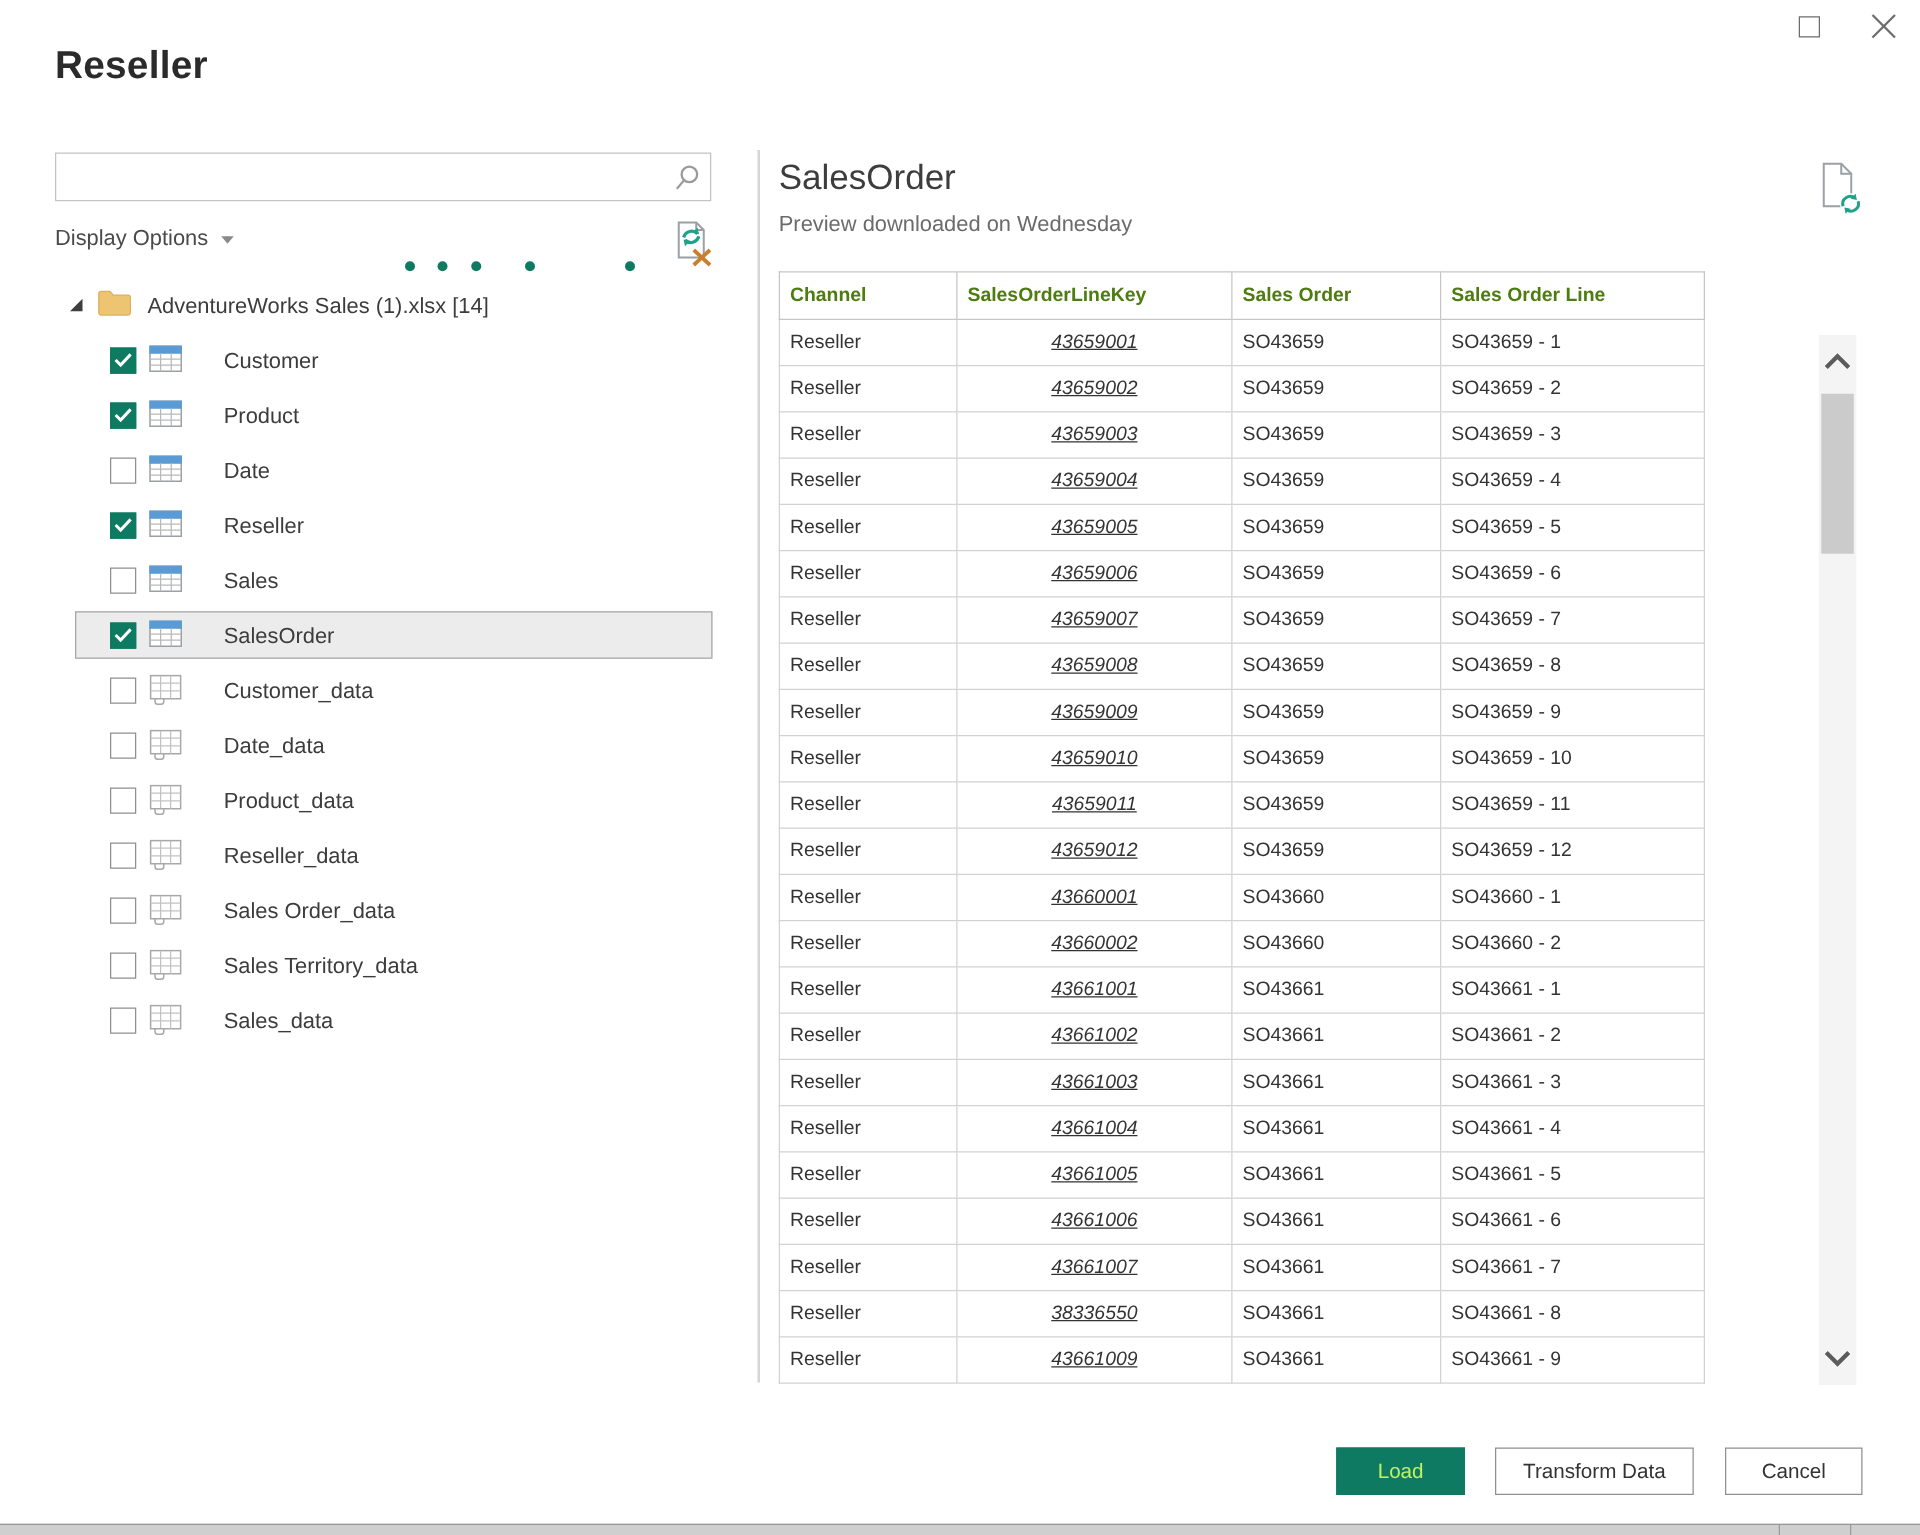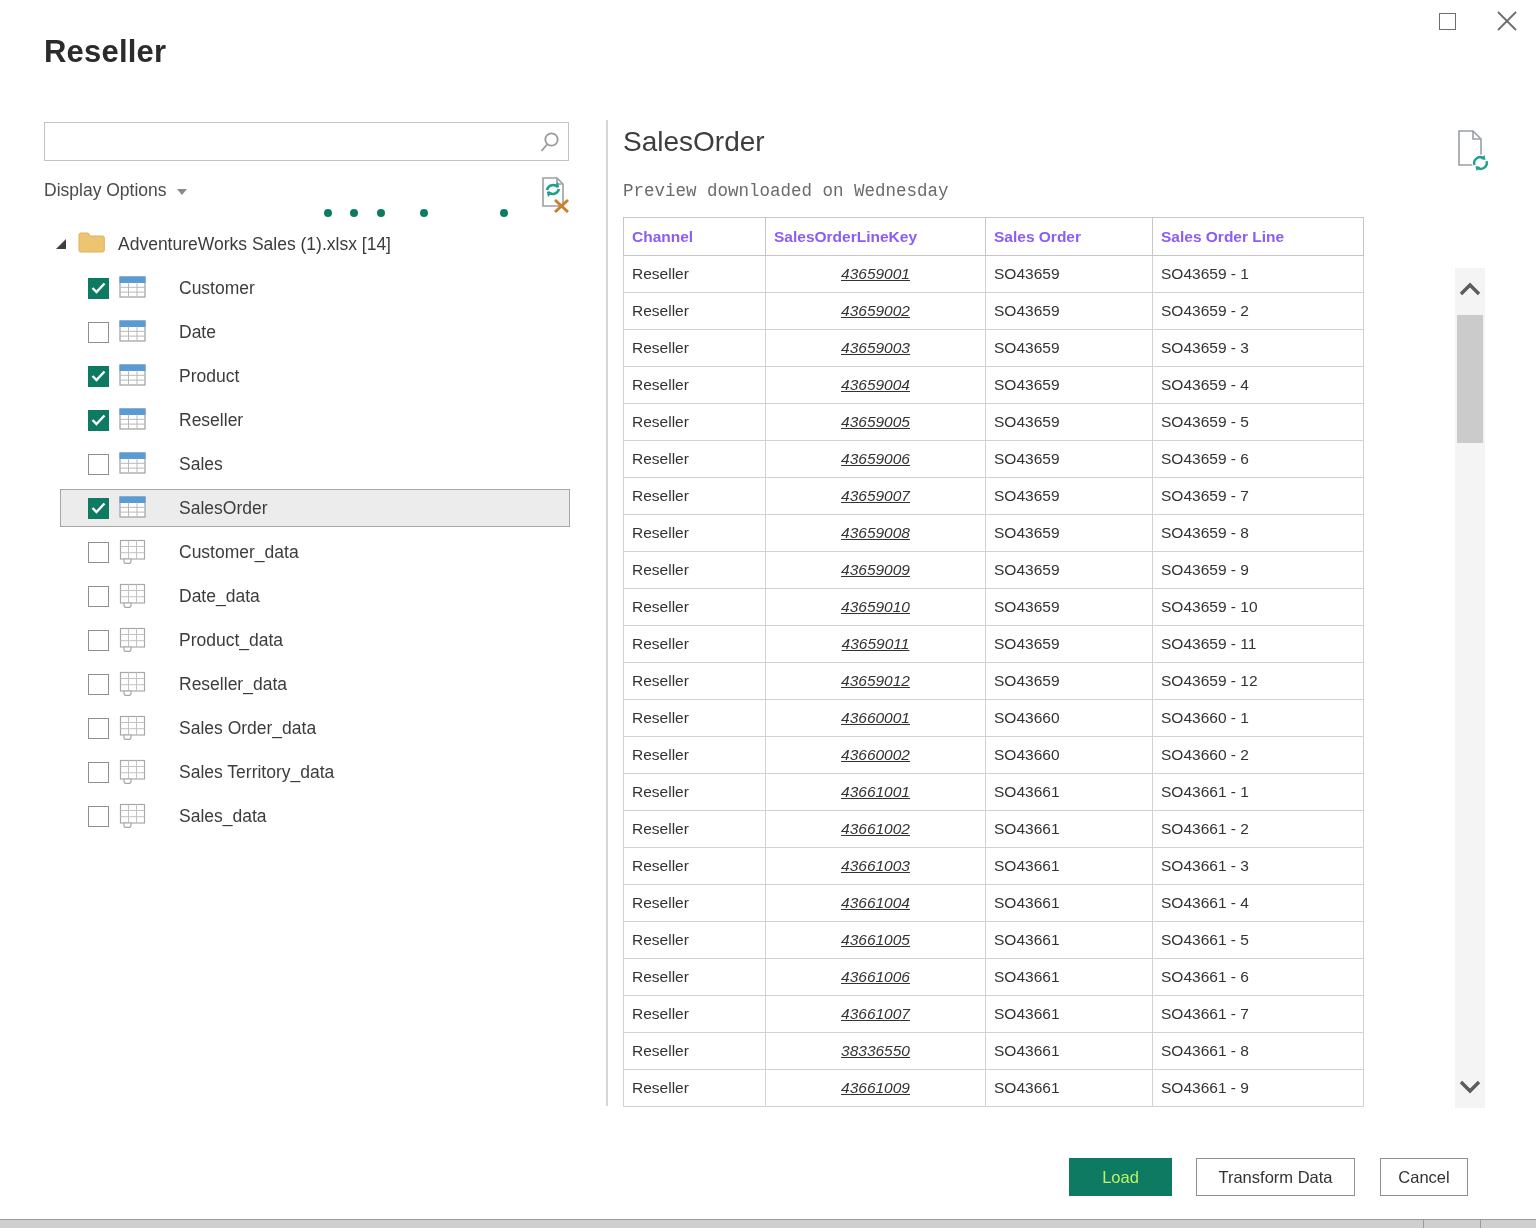--- a/index.html
+++ b/index.html
@@ -74,54 +74,54 @@
   .item-icon { position:absolute; left:119px; top:50%; transform:translateY(-50%); width:27px; height:26px; }
   .item-icon .icon-sheet { display:none; }
   .tree-row.sheet .icon-sheet { display:block; }
   .tree-label { position:absolute; left:159px; font-size:17.5px; color:#3c3c3c; white-space:nowrap;margin-left:20px; }
 
   
   #pane-divider { position:absolute; left:606px; top:120px; width:2px; height:986px; background:#d6d6d6; }
 
   
   #preview-title { position:absolute; left:623px; top:126px; font-size:28px; font-weight:300; color:#3d3d3d; }
-  #preview-subtitle { position:absolute; left:623px; top:181px; font-size:17.5px; color:#6b6b6b;font-family:Liberation Mono, monospace; }
+  #preview-subtitle { position:absolute; left:623px; top:169px; font-size:17.5px; color:#6b6b6b; }
   #refresh-preview { position:absolute; left:1453px; top:128px; width:38px; height:46px; cursor:pointer; }
 
   #preview-table {
     position:absolute; left:623px; top:217px; width:740px;
     border-collapse:collapse; table-layout:fixed; font-size:15.5px; color:#333;
     background:#fff;
   }
   #preview-table th, #preview-table td {
     border:1px solid #d2d2d2; overflow:hidden; white-space:nowrap; padding:0 8px;
   }
   #preview-table th {
-    height:38px; text-align:left; font-weight:bold; color:#8b5cf6;
+    height:38px; text-align:left; font-weight:bold; color:#4d7c0f;
     border-color:#c6c6c6; background:#fff;
   }
   #preview-table td { height:37px; }
   td.c-key { text-align:center; font-style:italic;text-decoration:underline; }
 
   
   #v-scrollbar { position:absolute; left:1455px; top:268px; width:30px; height:840px; background:#f4f4f4; }
   .scroll-chevron { position:absolute; left:0; width:30px; height:34px; display:flex;
                     align-items:center; justify-content:center; cursor:pointer; }
   #scroll-up { top:4px; } #scroll-down { bottom:4px; }
   #v-thumb { position:absolute; left:2px; top:47px; width:26px; height:128px; background:#cbcbcb; cursor:pointer; }
 
   
   .footer-btn {
     position:absolute; top:1158px; height:38px; font-size:16.5px;
     display:flex; align-items:center; justify-content:center; cursor:pointer;
     background:#fff; border:1.6px solid #8f8f8f; color:#333; font-family:inherit;
   }
   #load-button { left:1069px; width:103px; background:var(--accent); border-color:var(--accent); color:#bef264; }
   #transform-button { left:1196px; width:159px; }
-  #cancel-button { left:1380px; width:88px; }
+  #cancel-button { left:1380px; width:110px; }
 
   
   #bottom-strip { position:absolute; left:0; bottom:0; width:1536px; height:9px;
                   background:#cfcfcf; border-top:1px solid #989898; }
   .strip-tick { position:absolute; top:0; bottom:0; width:1px; background:#9b9b9b; }
 </style>
 </head>
 <body>
 
 <div id="canvas">
@@ -199,55 +199,55 @@
           <line x1="18" y1="7.5" x2="18" y2="22" stroke="#b9b9b9" stroke-width="1"></line>
           <line x1="1" y1="12.3" x2="26" y2="12.3" stroke="#b9b9b9" stroke-width="1"></line>
           <line x1="1" y1="17.1" x2="26" y2="17.1" stroke="#b9b9b9" stroke-width="1"></line>
         </svg>
         
       </span>
       <span class="tree-label">Customer</span>
     </div>
 
     <div class="tree-row">
-      <span class="tree-checkbox">
-        
+      <span class="tree-checkbox checked">
+        <svg width="15" height="12" viewBox="0 0 15 12">
+          <polyline points="1.5,6 5.5,10 13.5,1.5" fill="none" stroke="#fff" stroke-width="2.4"></polyline>
+        </svg>
       </span>
       <span class="item-icon">
         <svg class="icon-table" width="27" height="24" viewBox="0 0 27 24">
           <rect x="1" y="2" width="25" height="20" fill="#fff" stroke="#9aa0a6" stroke-width="1.2"></rect>
           <rect x="1" y="2" width="25" height="5.5" fill="#5B9BD5" stroke="#5B9BD5"></rect>
           <line x1="9.5" y1="7.5" x2="9.5" y2="22" stroke="#b9b9b9" stroke-width="1"></line>
           <line x1="18" y1="7.5" x2="18" y2="22" stroke="#b9b9b9" stroke-width="1"></line>
           <line x1="1" y1="12.3" x2="26" y2="12.3" stroke="#b9b9b9" stroke-width="1"></line>
           <line x1="1" y1="17.1" x2="26" y2="17.1" stroke="#b9b9b9" stroke-width="1"></line>
         </svg>
         
       </span>
-      <span class="tree-label">Date</span>
+      <span class="tree-label">Product</span>
     </div>
 
     <div class="tree-row">
-      <span class="tree-checkbox checked">
-        <svg width="15" height="12" viewBox="0 0 15 12">
-          <polyline points="1.5,6 5.5,10 13.5,1.5" fill="none" stroke="#fff" stroke-width="2.4"></polyline>
-        </svg>
+      <span class="tree-checkbox">
+        
       </span>
       <span class="item-icon">
         <svg class="icon-table" width="27" height="24" viewBox="0 0 27 24">
           <rect x="1" y="2" width="25" height="20" fill="#fff" stroke="#9aa0a6" stroke-width="1.2"></rect>
           <rect x="1" y="2" width="25" height="5.5" fill="#5B9BD5" stroke="#5B9BD5"></rect>
           <line x1="9.5" y1="7.5" x2="9.5" y2="22" stroke="#b9b9b9" stroke-width="1"></line>
           <line x1="18" y1="7.5" x2="18" y2="22" stroke="#b9b9b9" stroke-width="1"></line>
           <line x1="1" y1="12.3" x2="26" y2="12.3" stroke="#b9b9b9" stroke-width="1"></line>
           <line x1="1" y1="17.1" x2="26" y2="17.1" stroke="#b9b9b9" stroke-width="1"></line>
         </svg>
         
       </span>
-      <span class="tree-label">Product</span>
+      <span class="tree-label">Date</span>
     </div>
 
     <div class="tree-row">
       <span class="tree-checkbox checked">
         <svg width="15" height="12" viewBox="0 0 15 12">
           <polyline points="1.5,6 5.5,10 13.5,1.5" fill="none" stroke="#fff" stroke-width="2.4"></polyline>
         </svg>
       </span>
       <span class="item-icon">
         <svg class="icon-table" width="27" height="24" viewBox="0 0 27 24">

